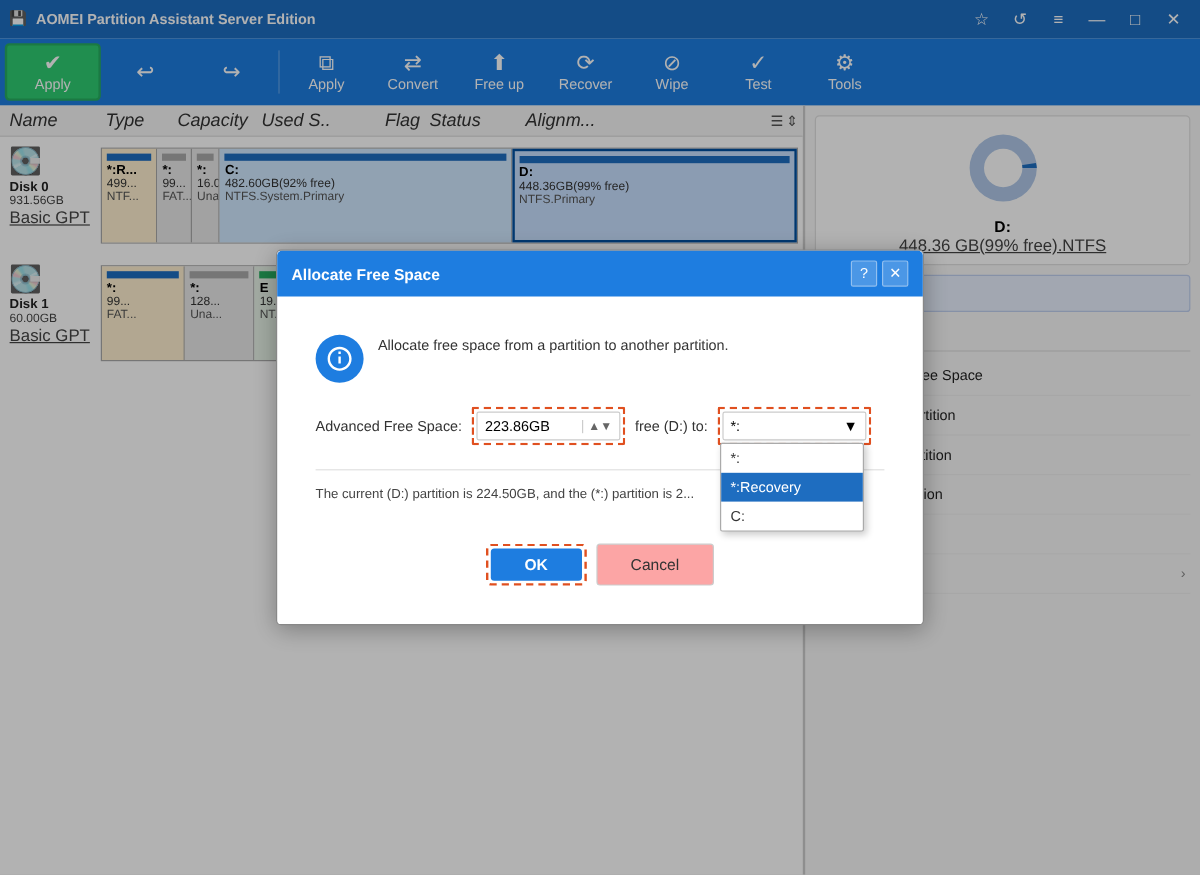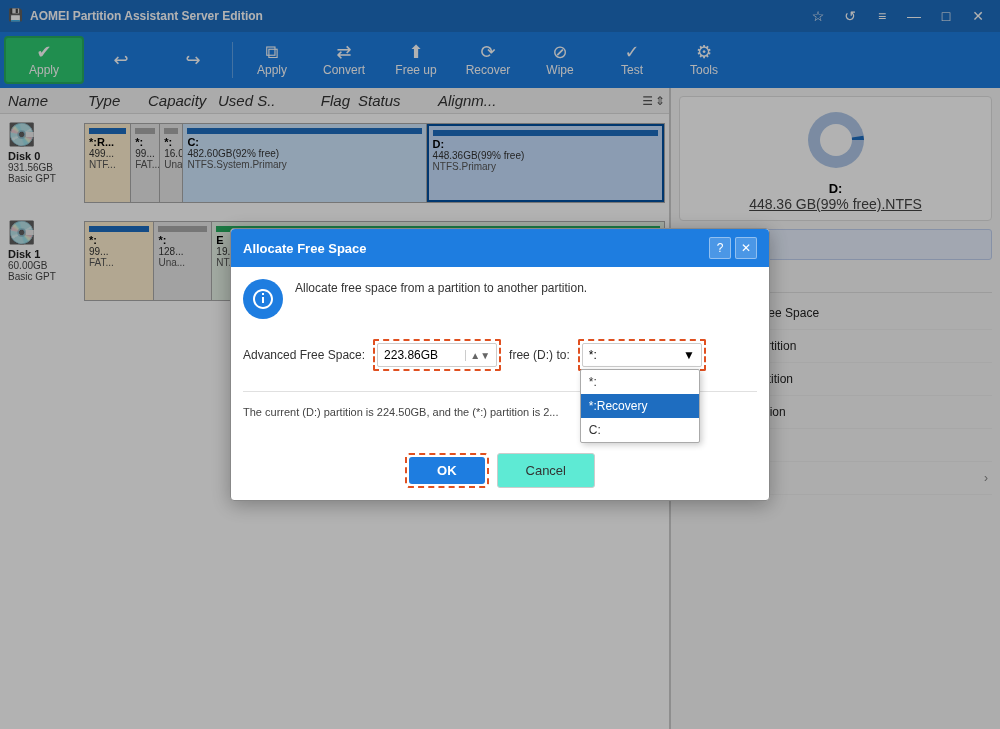--- a/index.html
+++ b/index.html
@@ -117,21 +117,21 @@
       padding: 4px;
       display: flex;
       flex-direction: column;
       align-items: flex-start;
       justify-content: flex-start;
       flex-shrink: 0;
     }
     .disk-icon { font-size: 22px; color: #1e7de0; margin-bottom: 2px; }
     .disk-name { font-weight: bold; font-size: 11px; color: #222; }
     .disk-size { font-size: 10px; color: #444; }
-    .disk-type { font-size: 10px; color: #444; }
+    .disk-type { font-size: 14px; color: #444; text-decoration: underline; }
 
     .partition-bar {
       flex: 1;
       display: flex;
       border: 1px solid #aaa;
       height: 80px;
       align-self: center;
     }
 
     .partition {
@@ -250,21 +250,21 @@
       width: 22px; height: 22px;
       background: rgba(255,255,255,0.2);
       border: 1px solid rgba(255,255,255,0.4);
       color: white;
       cursor: pointer;
       border-radius: 2px;
       display: flex; align-items: center; justify-content: center;
       font-size: 12px;
     }
 
-    .modal-body { padding: 12px; }
+    .modal-body { padding: 32px; }
 
     .modal-info {
       display: flex;
       align-items: flex-start;
       gap: 12px;
       margin-bottom: 20px;
     }
     .modal-info-icon {
       width: 40px; height: 40px;
       background: #1e7de0;
@@ -384,21 +384,21 @@
       color: white;
       border: none;
       padding: 6px 28px;
       border-radius: 3px;
       font-size: 13px;
       cursor: pointer;
       font-weight: bold;
     }
 
     .cancel-btn {
-      background: #5eead4;
+      background: #fca5a5;
       color: #333;
       border: 1px solid #ccc;
       padding: 6px 28px;
       border-radius: 3px;
       font-size: 13px;
       cursor: pointer;
       margin-left: 8px;
     }
   </style>
 </head>

